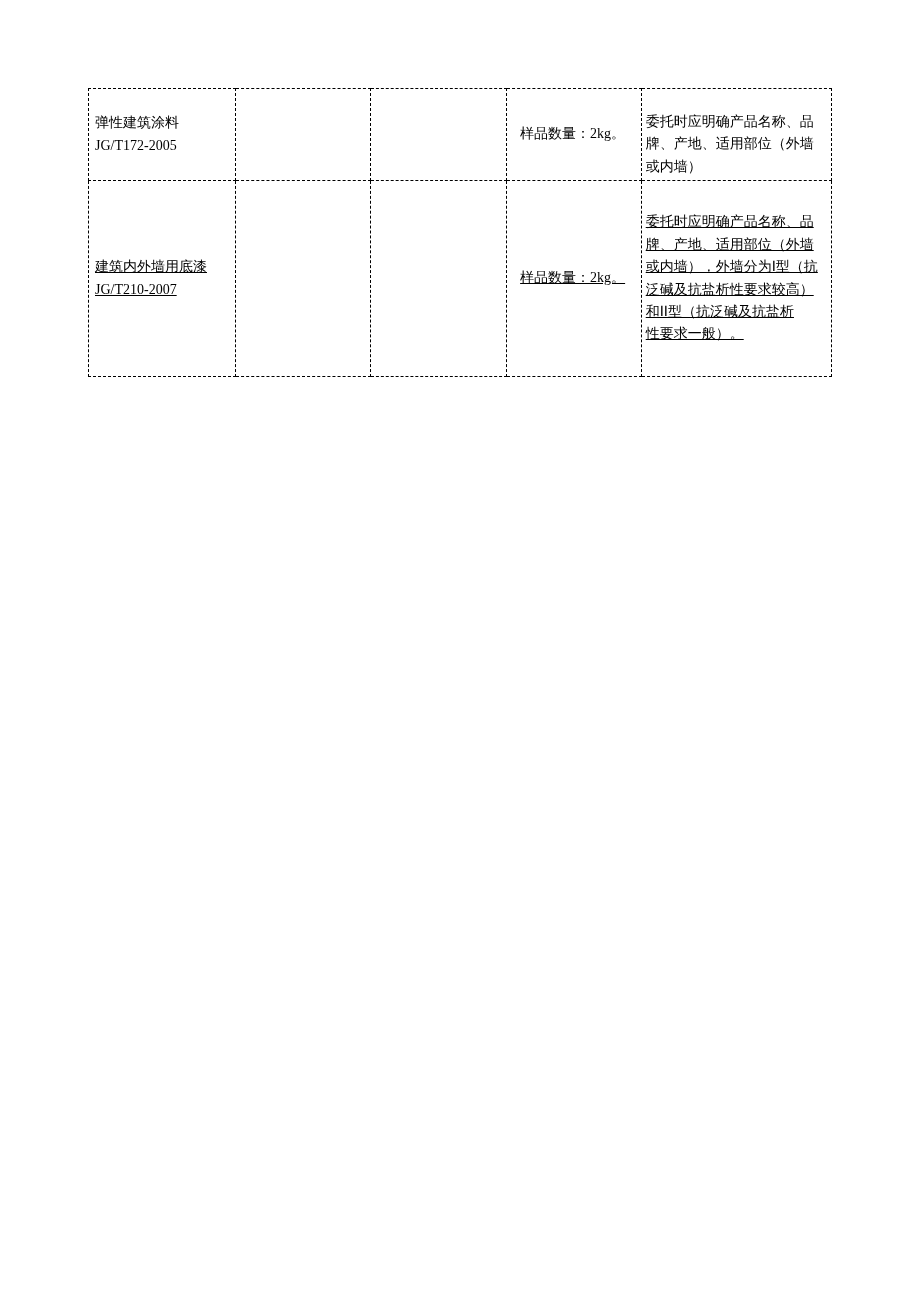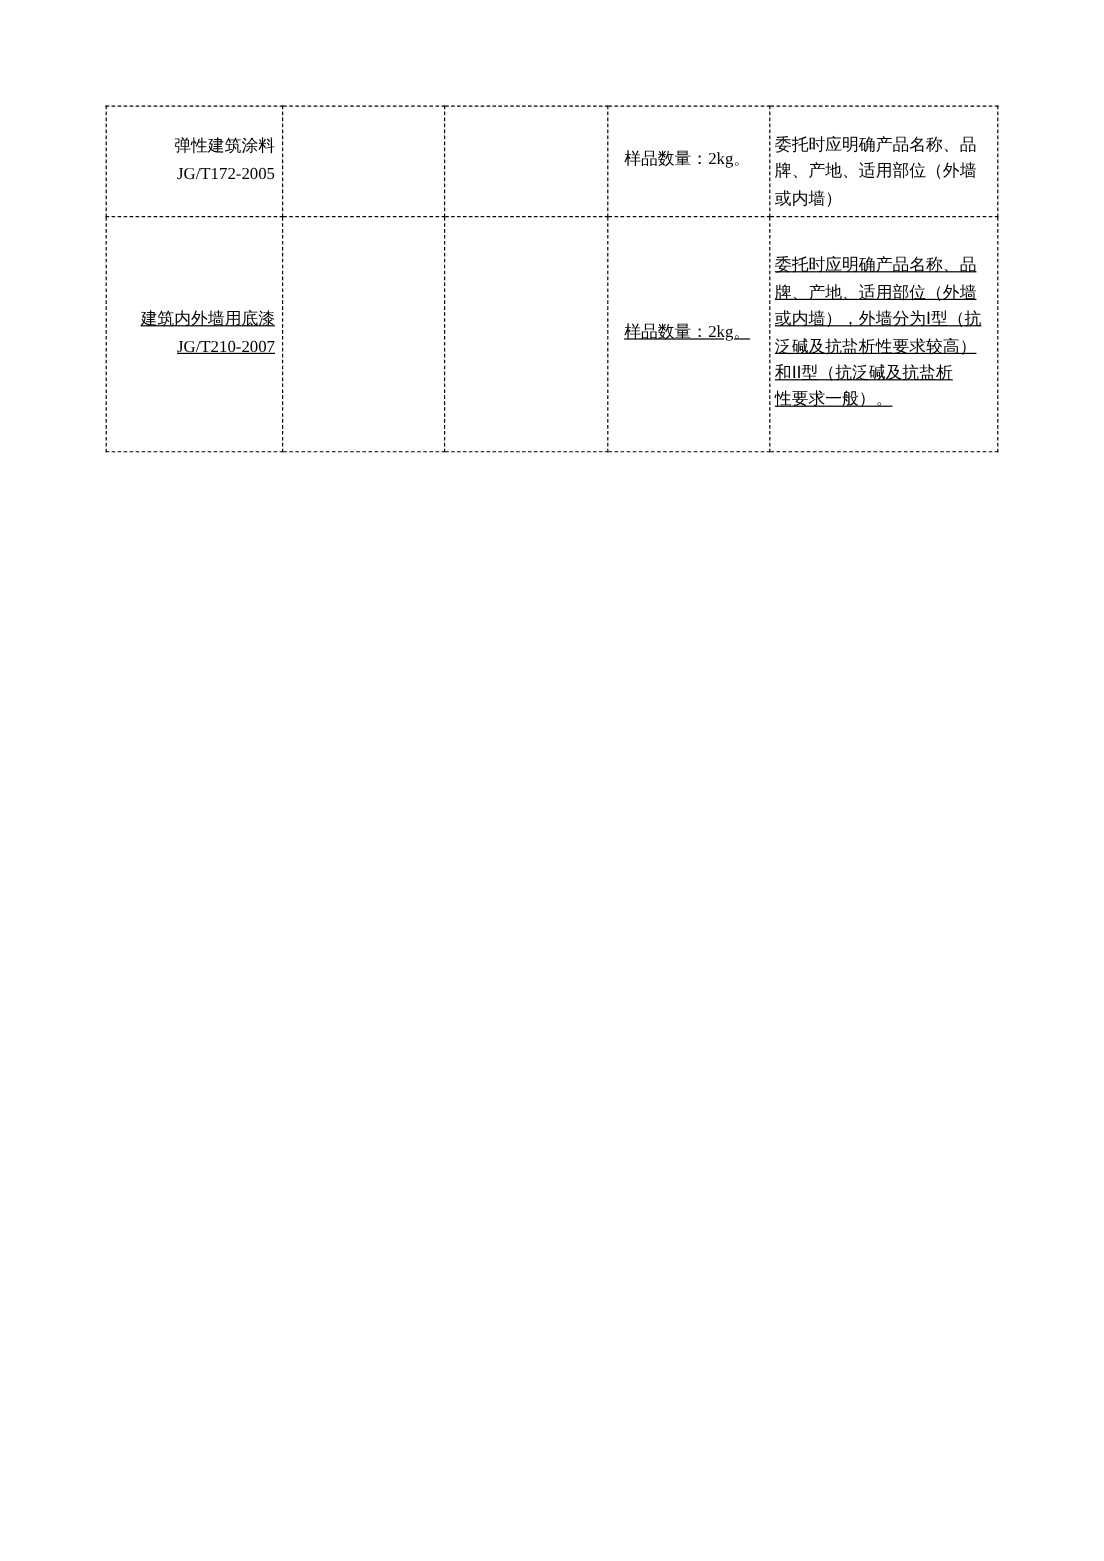--- a/index.html
+++ b/index.html
@@ -21,21 +21,21 @@
     td {
       border: 1px dashed #000000;
       padding: 4px 6px;
       font-size: 14px;
       line-height: 1.6;
       color: #000000;
       vertical-align: middle;
     }
     .col1 {
       width: 147px;
-      text-align: right;
+      text-align: left;
     }
     .col2 {
       width: 135px;
     }
     .col3 {
       width: 135px;
     }
     .col4 {
       width: 135px;
       text-align: center;

